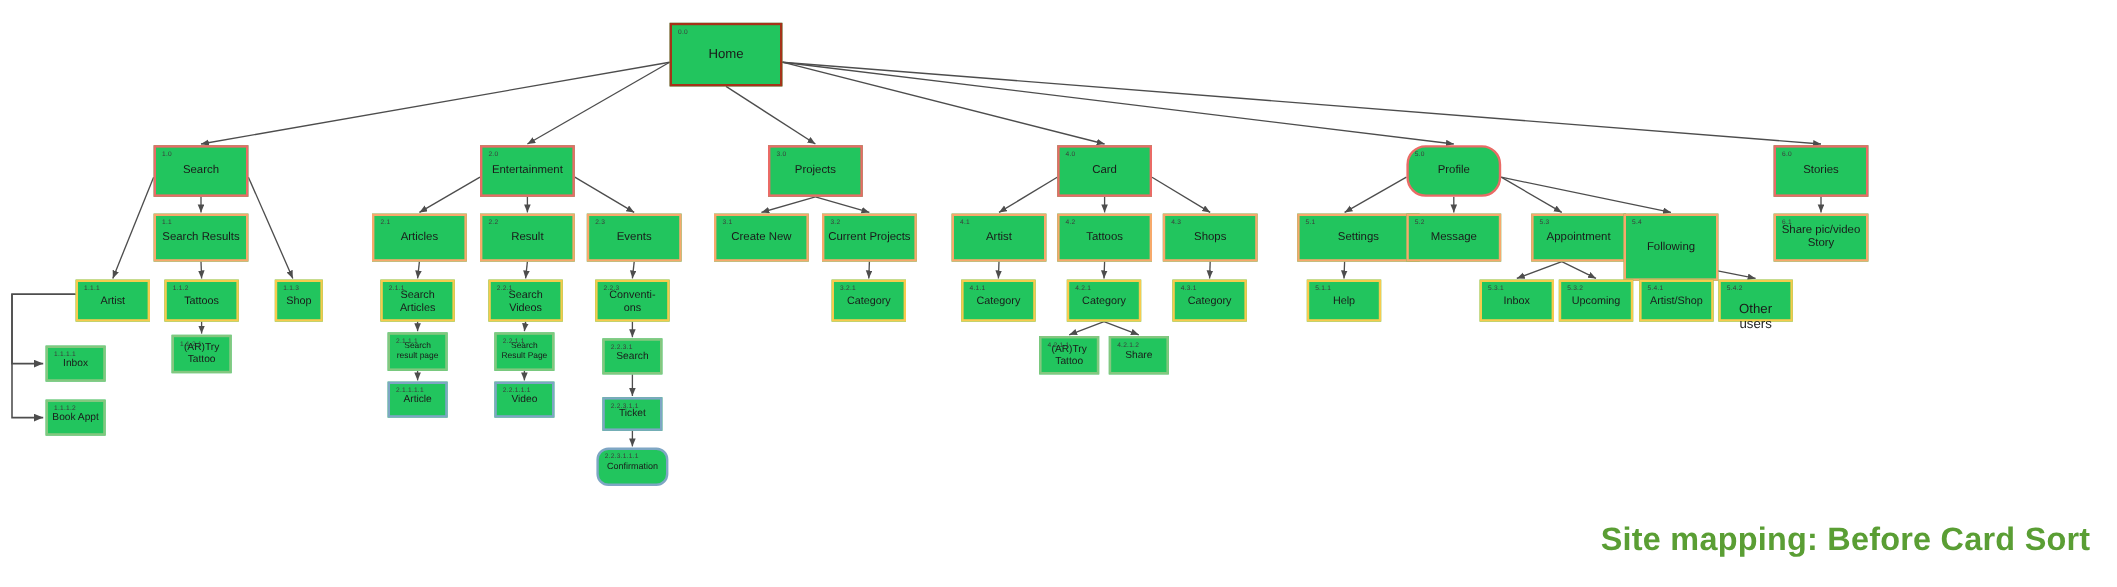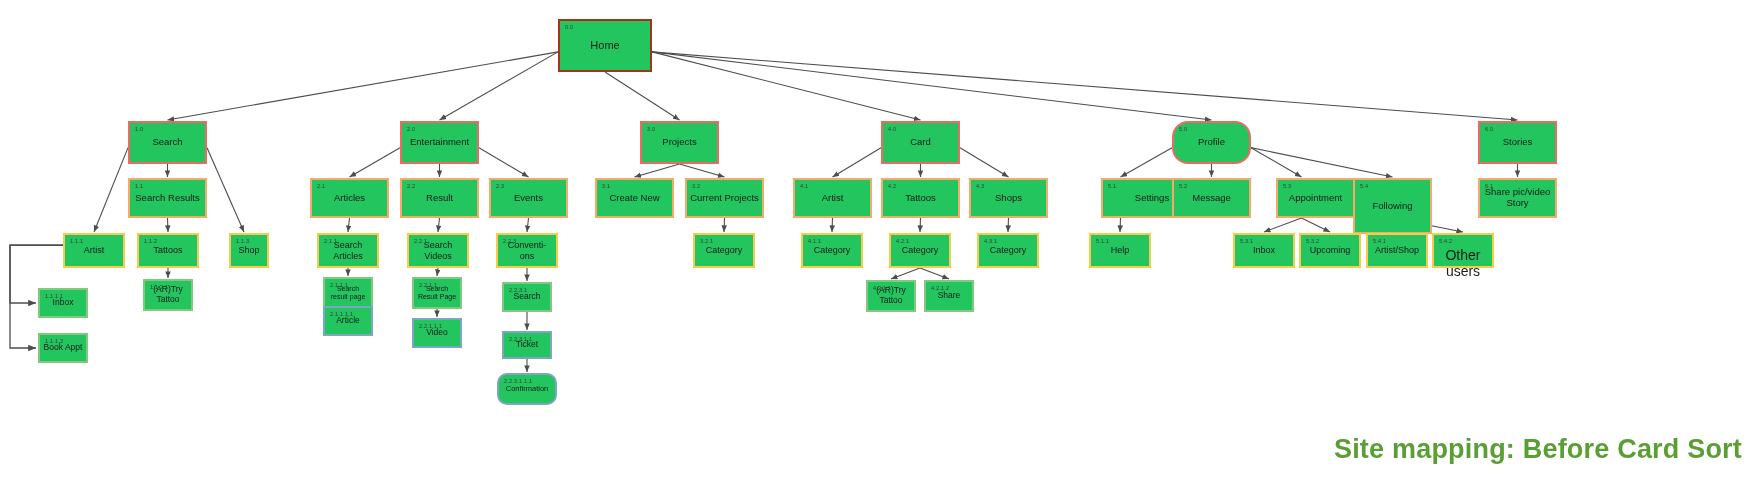--- a/index.html
+++ b/index.html
@@ -156,21 +156,21 @@
         <span class="lbl" style="font-size: 9.5px;">Artist</span>
       </div>
       <div class="node d2" style="left: 881px; top: 178px; width: 79px; height: 40px;">
         <span class="num">4.2</span>
         <span class="lbl" style="font-size: 9.5px;">Tattoos</span>
       </div>
       <div class="node d2" style="left: 969px; top: 178px; width: 79px; height: 40px;">
         <span class="num">4.3</span>
         <span class="lbl" style="font-size: 9.5px;">Shops</span>
       </div>
-      <div class="node d2" style="left: 1081px; top: 178px; width: 102px; height: 40px; margin-left: 20px;">
+      <div class="node d2" style="left: 1081px; top: 178px; width: 102px; height: 40px;">
         <span class="num">5.1</span>
         <span class="lbl" style="font-size: 9.5px;">Settings</span>
       </div>
       <div class="node d2" style="left: 1172px; top: 178px; width: 79px; height: 40px;">
         <span class="num">5.2</span>
         <span class="lbl" style="font-size: 9.5px;">Message</span>
       </div>
       <div class="node d2" style="left: 1262px; top: 178px; width: 79px; height: 40px; margin-left: 14px;">
         <span class="num">5.3</span>
         <span class="lbl" style="font-size: 9.5px;">Appointment</span>
@@ -234,21 +234,21 @@
       <div class="node d3" style="left: 1299px; top: 233px; width: 62px; height: 35px;">
         <span class="num">5.3.2</span>
         <span class="lbl" style="font-size: 9px;">Upcoming</span>
       </div>
       <div class="node d3" style="left: 1366px; top: 233px; width: 62px; height: 35px;">
         <span class="num">5.4.1</span>
         <span class="lbl" style="font-size: 9px;">Artist/Shop</span>
       </div>
       <div class="node d3" style="left: 1432px; top: 233px; width: 62px; height: 35px;">
         <span class="num">5.4.2</span>
-        <span class="lbl" style="font-size: 14px; margin-top: 27px;">Other users</span>
+        <span class="lbl" style="font-size: 11px; margin-top: 27px;">Other users</span>
       </div>
       <div class="node d4" style="left: 38px; top: 288px; width: 50px; height: 30px;">
         <span class="num">1.1.1.1</span>
         <span class="lbl" style="font-size: 8.5px;">Inbox</span>
       </div>
       <div class="node d4" style="left: 38px; top: 333px; width: 50px; height: 30px;">
         <span class="num">1.1.1.2</span>
         <span class="lbl" style="font-size: 8.5px;">Book Appt</span>
       </div>
       <div class="node d4" style="left: 143px; top: 279px; width: 50px; height: 32px;">
@@ -268,21 +268,21 @@
         <span class="lbl" style="font-size: 8.5px;">Search</span>
       </div>
       <div class="node d4" style="left: 866px; top: 280px; width: 50px; height: 32px;">
         <span class="num">4.2.1.1</span>
         <span class="lbl" style="font-size: 8.5px;">(AR)Try Tattoo</span>
       </div>
       <div class="node d4" style="left: 924px; top: 280px; width: 50px; height: 32px;">
         <span class="num">4.2.1.2</span>
         <span class="lbl" style="font-size: 8.5px;">Share</span>
       </div>
-      <div class="node d5" style="left: 323px; top: 306px; width: 50px; height: 30px;">
+      <div class="node d5" style="left: 323px; top: 318px; width: 50px; height: 30px;">
         <span class="num">2.1.1.1.1</span>
         <span class="lbl" style="font-size: 8.5px;">Article</span>
       </div>
       <div class="node d5" style="left: 412px; top: 318px; width: 50px; height: 30px;">
         <span class="num">2.2.1.1.1</span>
         <span class="lbl" style="font-size: 8.5px;">Video</span>
       </div>
       <div class="node d5" style="left: 502px; top: 331px; width: 50px; height: 28px;">
         <span class="num">2.2.3.1.1</span>
         <span class="lbl" style="font-size: 8.5px;">Ticket</span>

